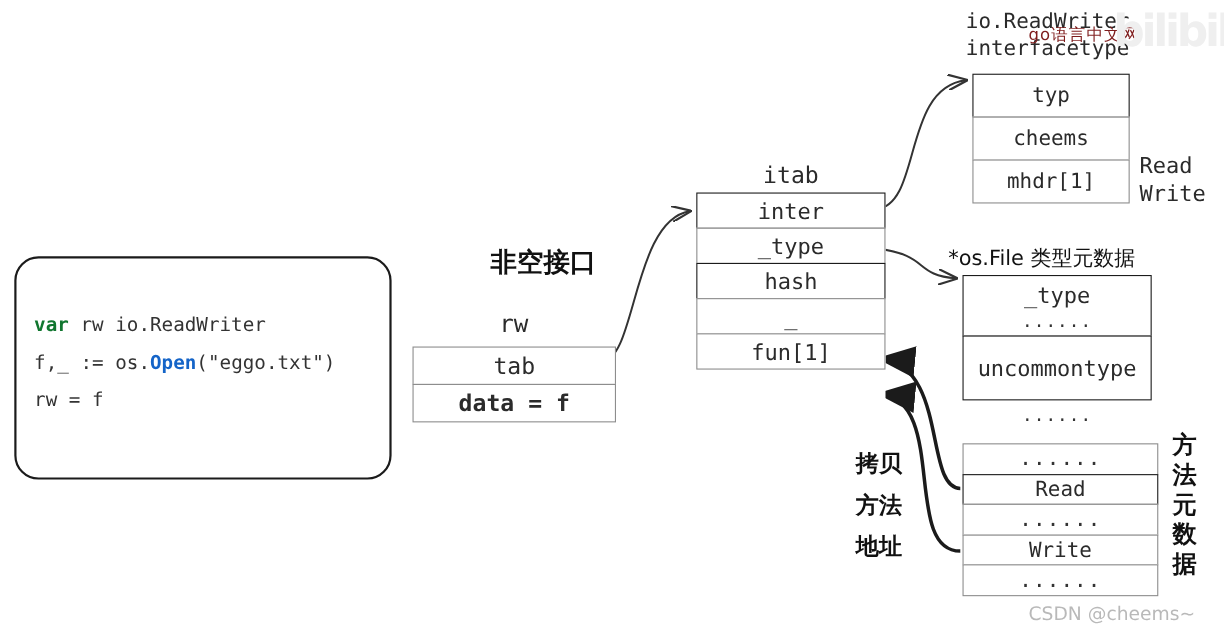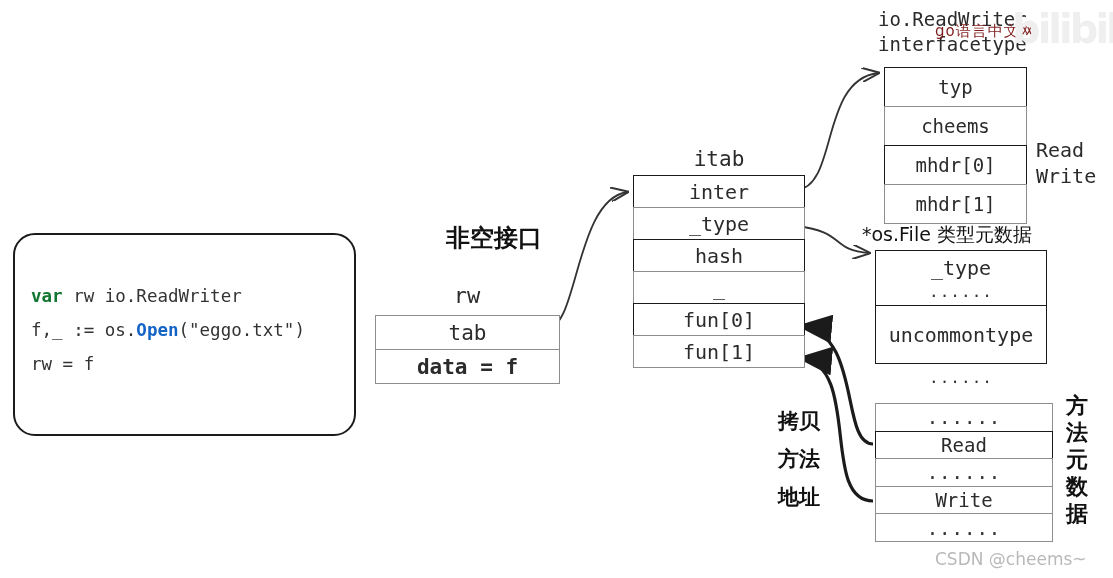--- a/index.html
+++ b/index.html
@@ -169,31 +169,29 @@
     <div class="brow ln-thin mono" style="margin-top:-1px;font-weight:bold;">data = f</div>
   </div>
 
   <div class="caption mono" style="left:633px; top:147px; width:172px; font-size:21px;">itab</div>
 
   <div class="boxgrid" id="itab-box">
     <div class="brow ln-thick mono">inter</div>
     <div class="brow ln-thin  mono" style="margin-top:-1px;">_type</div>
     <div class="brow ln-thick mono" style="margin-top:-1px;">hash</div>
     <div class="brow ln-thin  mono" style="margin-top:-1px;">_</div>
-    <div class="brow ln-thick mono" style="margin-top:-1px;">fun[0]</div>
     <div class="brow ln-thin  mono" style="margin-top:-1px;">fun[1]</div>
   </div>
 
   <div class="caption mono" style="left:878px; top:8px; width:220px; font-size:19px; text-align:left;">io.ReadWriter</div>
   <div class="caption mono" style="left:878px; top:33px; width:220px; font-size:19px; text-align:left;">interfacetype</div>
 
   <div class="boxgrid" id="iface-box">
     <div class="brow ln-thick mono">typ</div>
     <div class="brow ln-thin  mono" style="margin-top:-1px;">cheems</div>
-    <div class="brow ln-thick mono" style="margin-top:-1px;">mhdr[0]</div>
     <div class="brow ln-thin  mono" style="margin-top:-1px;">mhdr[1]</div>
   </div>
 
   <div class="caption mono" style="left:1036px; top:138px; width:90px; font-size:20px; text-align:left;">Read</div>
   <div class="caption mono" style="left:1036px; top:164px; width:90px; font-size:20px; text-align:left;">Write</div>
 
   <div class="caption han" style="left:862px; top:222px; width:240px; font-size:19px; text-align:left; font-weight:normal;">*os.File 类型元数据</div>
 
   <div class="boxgrid" id="osfile-box">
     <div class="brow ln-thick mono" style="height:56px; align-items:flex-start; padding-top:5px; font-size:20px; flex-direction:column; justify-content:space-between; padding-bottom:4px;">

